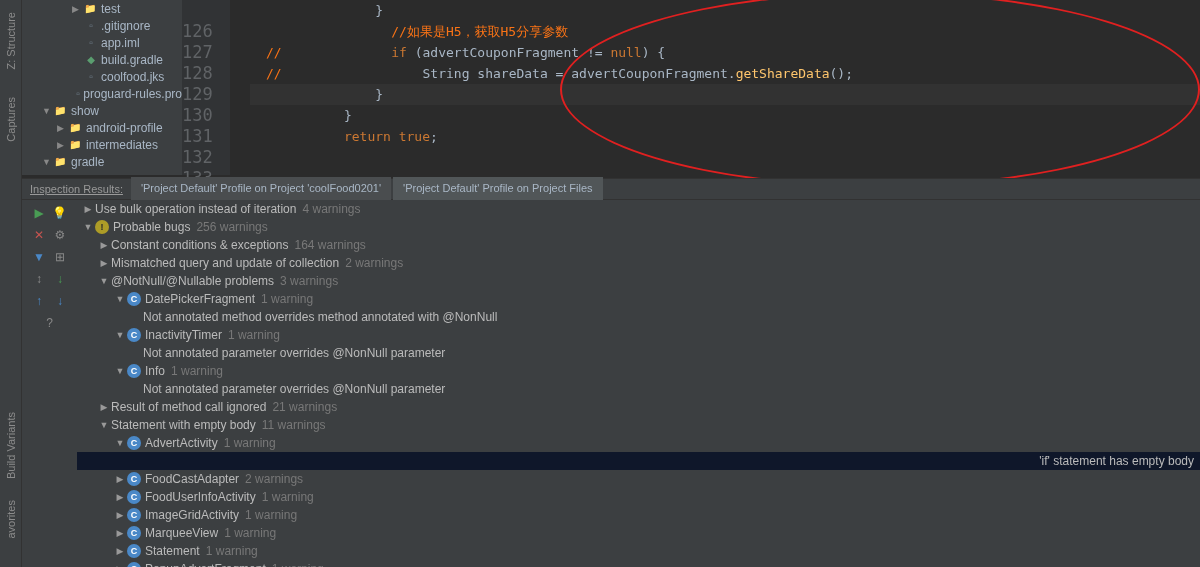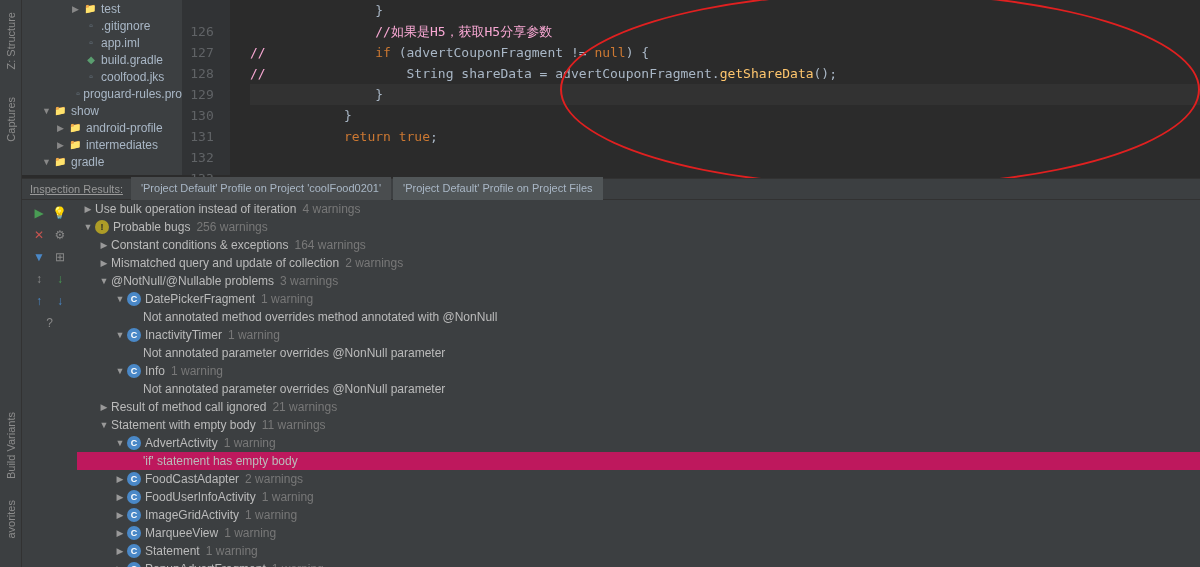--- a/index.html
+++ b/index.html
@@ -7,46 +7,46 @@
 .left-rail { position: absolute; left: 0; top: 0; width: 22px; height: 567px; background: #3c3f41; border-right: 1px solid #323232; display: flex; flex-direction: column; align-items: center; padding-top: 4px; }
 .rail-label { writing-mode: vertical-rl; transform: rotate(180deg); font-size: 11px; color: #8c8c8c; margin: 8px 0; }
 .bottom-rail-label { position: absolute; bottom: 20px; }
 .project-tree { position: absolute; left: 22px; top: 0; width: 160px; height: 175px; background: #3c3f41; font-size: 12px; overflow: hidden; }
 .tree-item { display: flex; align-items: center; height: 17px; padding-left: 4px; cursor: pointer; white-space: nowrap; }
 .tree-arrow { width: 12px; color: #888; font-size: 9px; }
 .tree-icon { width: 14px; height: 14px; margin-right: 3px; display: inline-flex; align-items: center; justify-content: center; font-size: 10px; }
 .icon-folder { color: #b0a070; }
 .icon-file { color: #7a8a99; }
 .icon-gradle { color: #5a9e6f; }
-.gutter { position: absolute; left: 182px; top: 0; width: 48px; height: 175px; background: #313335; text-align: center; padding-right: 8px; font-size: 13px; color: #606366; font-family: 'Consolas', monospace; }
+.gutter { position: absolute; left: 182px; top: 0; width: 48px; height: 175px; background: #313335; text-align: left; padding-right: 8px; font-size: 17px; color: #606366; font-family: 'Consolas', monospace; }
 .gutter-line { height: 21px; line-height: 21px; }
 .editor { position: absolute; left: 230px; top: 0; width: 970px; height: 175px; background: #2b2b2b; font-family: 'Consolas', monospace; font-size: 13px; line-height: 21px; padding-left: 20px; }
 .code-line { height: 21px; white-space: pre; }
 .kw { color: #cc7832; }
-.comment { color: #f9a8d4; }
+.comment { color: #f97316; margin-left: 16px; }
 .method { color: #ffc66d; }
 .ident { color: #a9b7c6; }
 .highlight-line { background: #323232; }
 .ellipse-annotation { position: absolute; left: 330px; top: -8px; width: 640px; height: 195px; border: 2px solid #e02020; border-radius: 50%; pointer-events: none; }
 .red-text { position: absolute; left: 810px; top: 345px; color: #ff0000; font-size: 14px; }
 .tabs-bar { position: absolute; left: 22px; top: 178px; width: 1178px; height: 22px; background: #3c3f41; display: flex; align-items: center; font-size: 11px; border-top: 1px solid #323232; border-bottom: 1px solid #323232; }
 .tabs-label { padding: 0 8px; color: #999; text-decoration: underline; }
 .tab { padding: 0 10px; height: 25px; line-height: 22px; background: #4a4d4f; margin-right: 2px; cursor: pointer; }
 .tab.active { background: #515658; }
 .toolbar { position: absolute; left: 22px; top: 200px; width: 55px; height: 367px; background: #3c3f41; display: flex; flex-direction: column; align-items: center; padding-top: 4px; gap: 4px; }
 .toolbar-row { display: flex; gap: 3px; }
 .tb-btn { width: 18px; height: 18px; display: flex; align-items: center; justify-content: center; cursor: pointer; font-size: 12px; }
 .tb-green { color: #499c54; }
 .tb-red { color: #c75450; }
 .tb-blue { color: #4a88c7; }
 .tb-yellow { color: #d6bf55; }
 .tb-gray { color: #888; }
 .inspection-panel { position: absolute; left: 77px; top: 200px; width: 1123px; height: 367px; background: #3c3f41; overflow: hidden; }
 .insp-item { display: flex; align-items: center; height: 18px; white-space: nowrap; cursor: pointer; }
-.insp-item.selected { background: #be185d; color: #fff; }
+.insp-item.selected { background: #0f172a; color: #fff; justify-content: flex-end; }
 .insp-arrow { width: 14px; text-align: center; color: #999; font-size: 9px; }
 .insp-icon { width: 14px; height: 14px; border-radius: 50%; display: inline-flex; align-items: center; justify-content: center; margin-right: 4px; font-size: 9px; font-weight: bold; }
 .icon-w { background: #ad9c27; color: #2b2b2b; }
 .icon-c { background: #4a88c7; color: #fff; }
 .insp-text { color: #bbb; }
 .insp-count { color: #787878; margin-left: 6px; }
 .indent-0 { padding-left: 4px; }
 .indent-1 { padding-left: 20px; }
 .indent-2 { padding-left: 36px; }
 .indent-3 { padding-left: 52px; }

